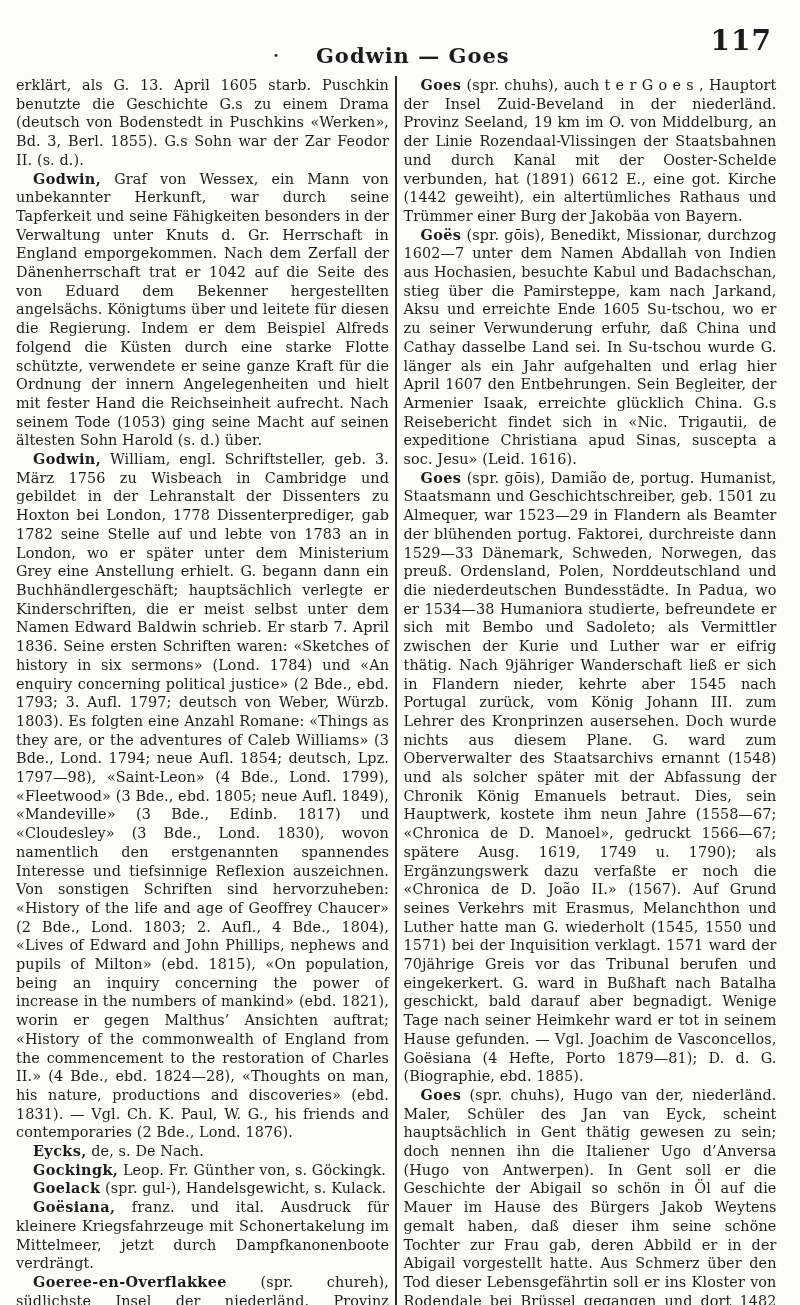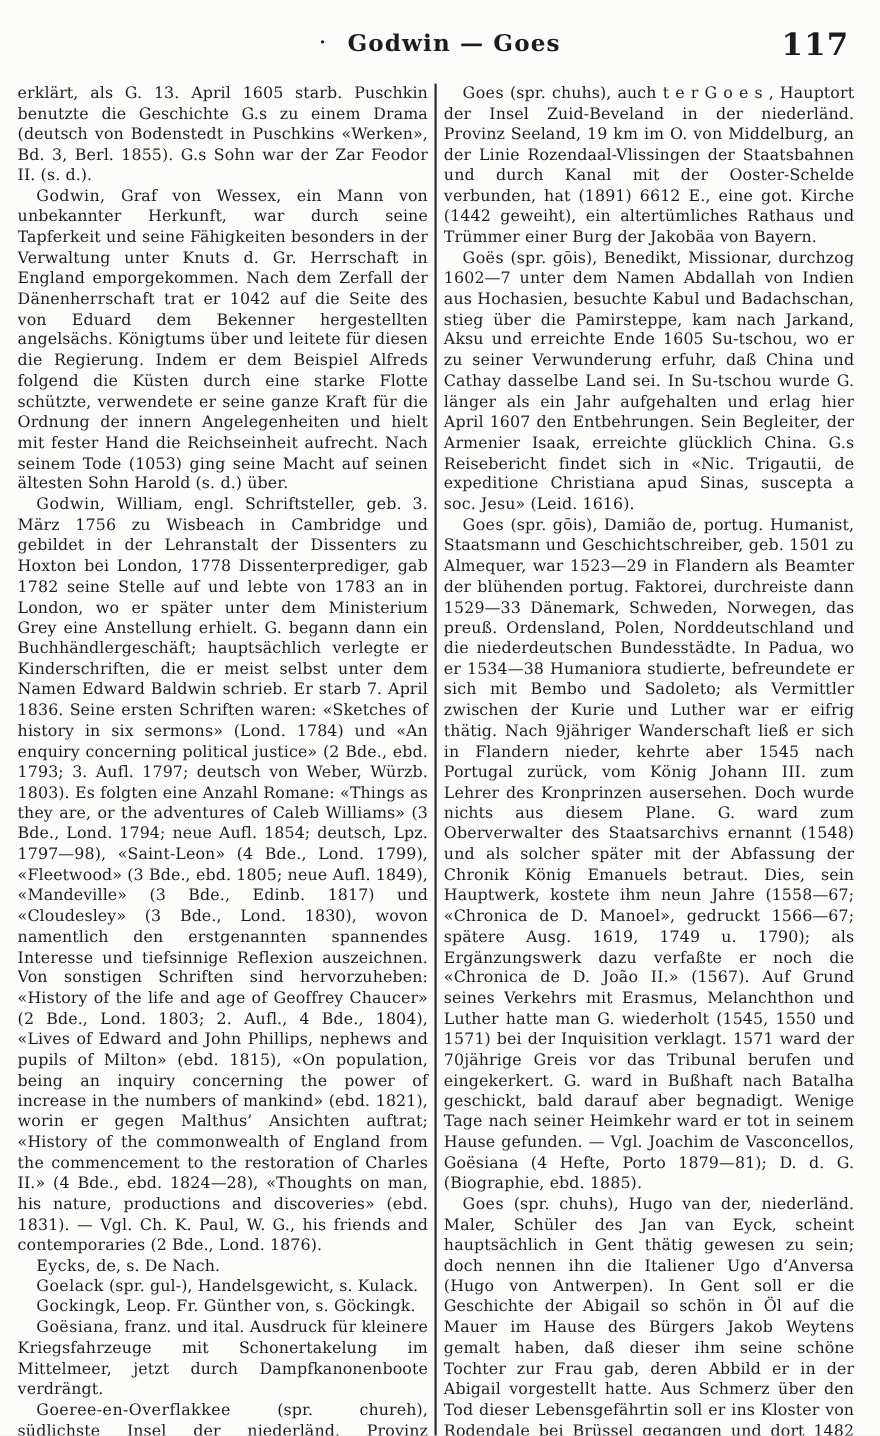--- a/index.html
+++ b/index.html
@@ -28,21 +28,21 @@
     justify-content:center;
     align-items:baseline;
     gap:20px;
   }
   .dot{
     font-size:16px;
     font-weight:bold;
     transform:translateY(-2px);
   }
   .runhead{
-    margin:0;
+    margin:17px;
     font-size:21px;
     font-weight:bold;
     letter-spacing:1px;
     font-family:"DejaVu Serif","Liberation Serif",serif;
   }
   .pagenum{
     position:absolute;
     top:24px;right:28px;
     font-size:28px;
     font-weight:bold;
@@ -68,21 +68,21 @@
     width:1.5px;
     background:#2b2b2b;
     flex:0 0 auto;
   }
   p.entry{
     margin:0;
     text-indent:17px;
   }
   p.entry.cont{text-indent:0;}
   p.entry b{
-    font-weight:normal;
+    font-weight:bold;
     letter-spacing:0.4px;
   }
 </style>
 </head>
 <body>
 
 <div class="page">
 
   <header class="pagehead">
     <div class="runhead-wrap">
@@ -92,22 +92,22 @@
     <span class="pagenum">117</span>
   </header>
 
   <div class="cols">
 
     <div class="col col-left">
       <p class="entry cont"><b></b> <span>erklärt, als G. 13. April 1605 starb. Puschkin benutzte die Geschichte G.s zu einem Drama (deutsch von Bodenstedt in Puschkins «Werken», Bd. 3, Berl. 1855). G.s Sohn war der Zar Feodor II. (s. d.).</span></p>
       <p class="entry"><b>Godwin,</b> <span>Graf von Wessex, ein Mann von unbekannter Herkunft, war durch seine Tapferkeit und seine Fähigkeiten besonders in der Verwaltung unter Knuts d. Gr. Herrschaft in England emporgekommen. Nach dem Zerfall der Dänenherrschaft trat er 1042 auf die Seite des von Eduard dem Bekenner hergestellten angelsächs. Königtums über und leitete für diesen die Regierung. Indem er dem Beispiel Alfreds folgend die Küsten durch eine starke Flotte schützte, verwendete er seine ganze Kraft für die Ordnung der innern Angelegenheiten und hielt mit fester Hand die Reichseinheit aufrecht. Nach seinem Tode (1053) ging seine Macht auf seinen ältesten Sohn Harold (s. d.) über.</span></p>
       <p class="entry"><b>Godwin,</b> <span>William, engl. Schriftsteller, geb. 3. März 1756 zu Wisbeach in Cambridge und gebildet in der Lehranstalt der Dissenters zu Hoxton bei London, 1778 Dissenterprediger, gab 1782 seine Stelle auf und lebte von 1783 an in London, wo er später unter dem Ministerium Grey eine Anstellung erhielt. G. begann dann ein Buchhändlergeschäft; hauptsächlich verlegte er Kinderschriften, die er meist selbst unter dem Namen Edward Baldwin schrieb. Er starb 7. April 1836. Seine ersten Schriften waren: «Sketches of history in six sermons» (Lond. 1784) und «An enquiry concerning political justice» (2 Bde., ebd. 1793; 3. Aufl. 1797; deutsch von Weber, Würzb. 1803). Es folgten eine Anzahl Romane: «Things as they are, or the adventures of Caleb Williams» (3 Bde., Lond. 1794; neue Aufl. 1854; deutsch, Lpz. 1797—98), «Saint-Leon» (4 Bde., Lond. 1799), «Fleetwood» (3 Bde., ebd. 1805; neue Aufl. 1849), «Mandeville» (3 Bde., Edinb. 1817) und «Cloudesley» (3 Bde., Lond. 1830), wovon namentlich den erstgenannten spannendes Interesse und tiefsinnige Reflexion auszeichnen. Von sonstigen Schriften sind hervorzuheben: «History of the life and age of Geoffrey Chaucer» (2 Bde., Lond. 1803; 2. Aufl., 4 Bde., 1804), «Lives of Edward and John Phillips, nephews and pupils of Milton» (ebd. 1815), «On population, being an inquiry concerning the power of increase in the numbers of mankind» (ebd. 1821), worin er gegen Malthus’ Ansichten auftrat; «History of the commonwealth of England from the commencement to the restoration of Charles II.» (4 Bde., ebd. 1824—28), «Thoughts on man, his nature, productions and discoveries» (ebd. 1831). — Vgl. Ch. K. Paul, W. G., his friends and contemporaries (2 Bde., Lond. 1876).</span></p>
       <p class="entry"><b>Eycks,</b> <span>de, s. De Nach.</span></p>
+      <p class="entry"><b>Gockingk,</b> <span>Leop. Fr. Günther von, s. Göckingk.</span></p>
       <p class="entry"><b>Goelack</b> <span>(spr. gul-), Handelsgewicht, s. Kulack.</span></p>
-      <p class="entry"><b>Gockingk,</b> <span>Leop. Fr. Günther von, s. Göckingk.</span></p>
       <p class="entry"><b>Goësiana,</b> <span>franz. und ital. Ausdruck für kleinere Kriegsfahrzeuge mit Schonertakelung im Mittelmeer, jetzt durch Dampfkanonenboote verdrängt.</span></p>
       <p class="entry"><b>Goeree-en-Overflakkee</b> <span>(spr. chureh), südlichste Insel der niederländ. Provinz Südholland, allmählich aus mehrern Inseln durch neue Polderanlagen entstanden. Bereits im 15. Jahrh. wurde die Insel Overflakkee gebildet (aus drei Inseln); darauf wurden 1751 die beiden Inseln Goeree und Overflakkee verbunden; seine jetzige Gestalt erhielt G. erst im 19. Jahrh. Sehr alt ist das Städtchen Goeree oder Goedereede an der Nordwestseite mit 1122 E.</span></p>
     </div>
 
     <div class="divider"></div>
 
     <div class="col col-right">
       <p class="entry"><b>Goes</b> <span>(spr. chuhs), auch t e r  G o e s , Hauptort der Insel Zuid-Beveland in der niederländ. Provinz Seeland, 19 km im O. von Middelburg, an der Linie Rozendaal-Vlissingen der Staatsbahnen und durch Kanal mit der Ooster-Schelde verbunden, hat (1891) 6612 E., eine got. Kirche (1442 geweiht), ein altertümliches Rathaus und Trümmer einer Burg der Jakobäa von Bayern.</span></p>
       <p class="entry"><b>Goës</b> <span>(spr. gōis), Benedikt, Missionar, durchzog 1602—7 unter dem Namen Abdallah von Indien aus Hochasien, besuchte Kabul und Badachschan, stieg über die Pamirsteppe, kam nach Jarkand, Aksu und erreichte Ende 1605 Su-tschou, wo er zu seiner Verwunderung erfuhr, daß China und Cathay dasselbe Land sei. In Su-tschou wurde G. länger als ein Jahr aufgehalten und erlag hier April 1607 den Entbehrungen. Sein Begleiter, der Armenier Isaak, erreichte glücklich China. G.s Reisebericht findet sich in «Nic. Trigautii, de expeditione Christiana apud Sinas, suscepta a soc. Jesu» (Leid. 1616).</span></p>
       <p class="entry"><b>Goes</b> <span>(spr. gōis), Damião de, portug. Humanist, Staatsmann und Geschichtschreiber, geb. 1501 zu Almequer, war 1523—29 in Flandern als Beamter der blühenden portug. Faktorei, durchreiste dann 1529—33 Dänemark, Schweden, Norwegen, das preuß. Ordensland, Polen, Norddeutschland und die niederdeutschen Bundesstädte. In Padua, wo er 1534—38 Humaniora studierte, befreundete er sich mit Bembo und Sadoleto; als Vermittler zwischen der Kurie und Luther war er eifrig thätig. Nach 9jähriger Wanderschaft ließ er sich in Flandern nieder, kehrte aber 1545 nach Portugal zurück, vom König Johann III. zum Lehrer des Kronprinzen ausersehen. Doch wurde nichts aus diesem Plane. G. ward zum Oberverwalter des Staatsarchivs ernannt (1548) und als solcher später mit der Abfassung der Chronik König Emanuels betraut. Dies, sein Hauptwerk, kostete ihm neun Jahre (1558—67; «Chronica de D. Manoel», gedruckt 1566—67; spätere Ausg. 1619, 1749 u. 1790); als Ergänzungswerk dazu verfaßte er noch die «Chronica de D. João II.» (1567). Auf Grund seines Verkehrs mit Erasmus, Melanchthon und Luther hatte man G. wiederholt (1545, 1550 und 1571) bei der Inquisition verklagt. 1571 ward der 70jährige Greis vor das Tribunal berufen und eingekerkert. G. ward in Bußhaft nach Batalha geschickt, bald darauf aber begnadigt. Wenige Tage nach seiner Heimkehr ward er tot in seinem Hause gefunden. — Vgl. Joachim de Vasconcellos, Goësiana (4 Hefte, Porto 1879—81); D. d. G. (Biographie, ebd. 1885).</span></p>

